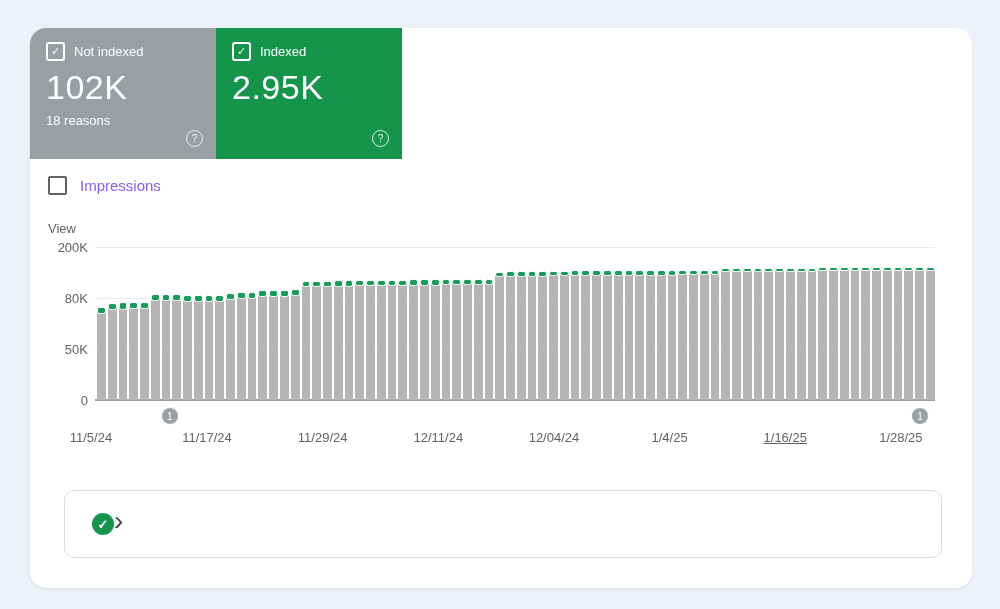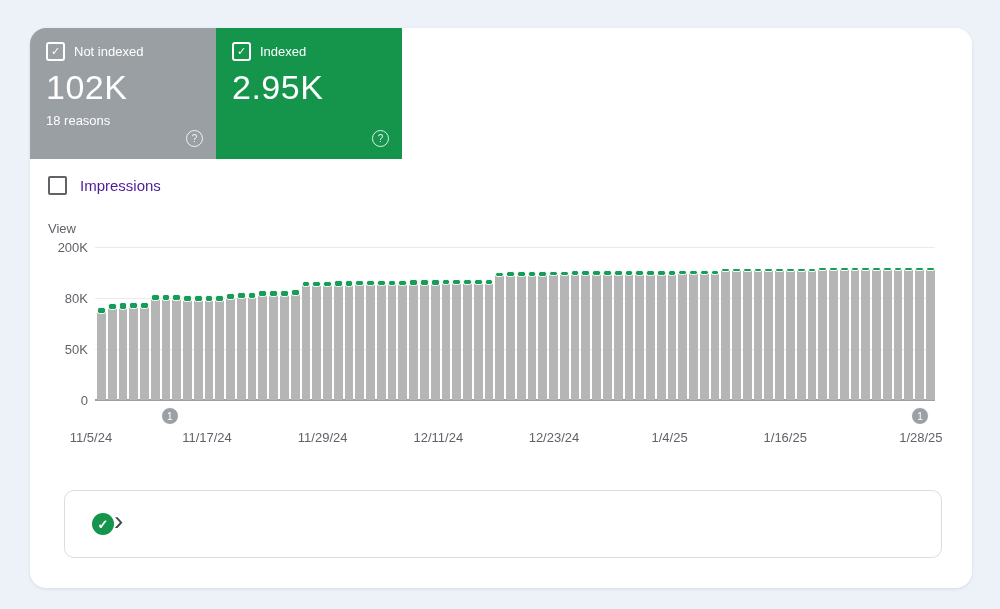--- a/index.html
+++ b/index.html
@@ -23,21 +23,21 @@
   .stat-value{font-size:34px;font-weight:400;margin-top:7px;letter-spacing:.5px;}
   .stat-sub{font-size:13px;margin-top:6px;}
   .help{
     position:absolute;right:13px;bottom:12px;width:15px;height:15px;border-radius:50%;
     border:1.5px solid rgba(255,255,255,.85);color:rgba(255,255,255,.9);
     font-size:10px;display:flex;align-items:center;justify-content:center;cursor:pointer;
   }
   
   .impressions{position:absolute;left:18px;top:148px;display:flex;align-items:center;gap:13px;cursor:pointer;}
   .impressions .box{width:15px;height:15px;border:2px solid #5F6368;border-radius:2px;background:#fff;}
-  .impressions .lbl{font-size:15px;color:#4c1d95;}
+  .impressions .lbl{font-size:15px;color:#8b5cf6;}
   
   .chart-ylabel-unit{position:absolute;left:18px;top:193px;font-size:13px;color:#5F6368;}
   .plot{position:absolute;left:67px;top:219px;width:838px;height:153px;}
   .gridline{position:absolute;left:-2px;right:0;height:1px;background:#E8EAEC;}
   .axis{position:absolute;left:-2px;right:0;bottom:-1px;height:2px;background:#9AA0A6;}
   .ytick{position:absolute;right:847px;transform:translateY(-50%);font-size:13px;color:#5F6368;white-space:nowrap;}
   .bars{position:absolute;left:0;right:0;top:0;bottom:0;display:flex;align-items:flex-end;gap:2px;}
   .bar{flex:1;height:100%;display:flex;flex-direction:column;justify-content:flex-end;}
   .bar .cap{border-radius:2.5px;border:1px solid #fff;box-sizing:border-box;margin-bottom:-1px;position:relative;z-index:1;}
   .bar .fill{}
@@ -416,24 +416,24 @@
         </div>
       </div>
       <div class="marker" style="left: 8.7%;">1</div>
       <div class="marker" style="left: 98.2%;">1</div>
     </div>
   <div class="xticks" id="xticks">
       <div class="xtick" style="left: 0.95%;">11/5/24</div>
       <div class="xtick" style="left: 14.8%;">11/17/24</div>
       <div class="xtick" style="left: 28.6%;">11/29/24</div>
       <div class="xtick" style="left: 42.4%;">12/11/24</div>
-      <div class="xtick" style="left: 56.2%;">12/23/24</div>
+      <div class="xtick" style="left: 56.2%;">12/04/24</div>
       <div class="xtick" style="left: 70%;">1/4/25</div>
-      <div class="xtick" style="left: 83.8%;">1/16/25</div>
-      <div class="xtick" style="left: 97.6%; margin-left: 20px;">1/28/25</div>
+      <div class="xtick" style="left: 83.8%; text-decoration: underline;">1/16/25</div>
+      <div class="xtick" style="left: 97.6%;">1/28/25</div>
     </div>
 
   <div class="footer-bar">
     <span class="footer-check" style="background:#15944C;">✓</span>
     <span class="footer-chevron">›</span>
   </div>
 
 </div>
 
 </body></html>

